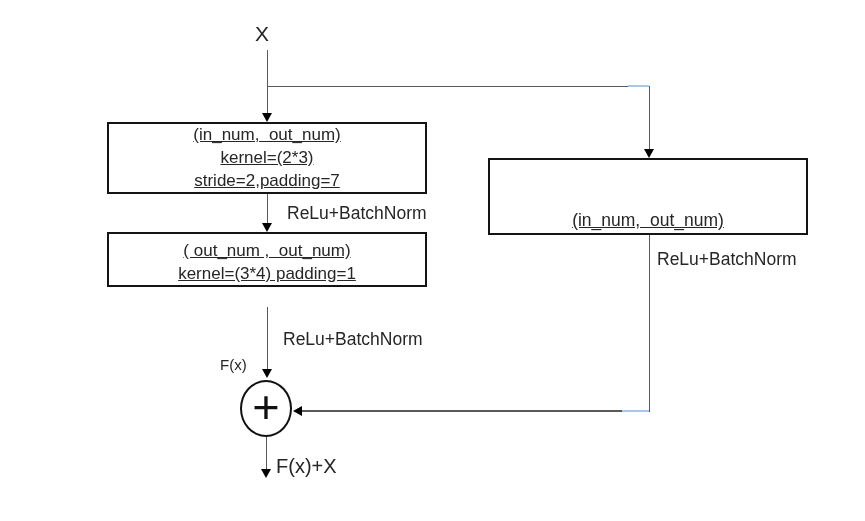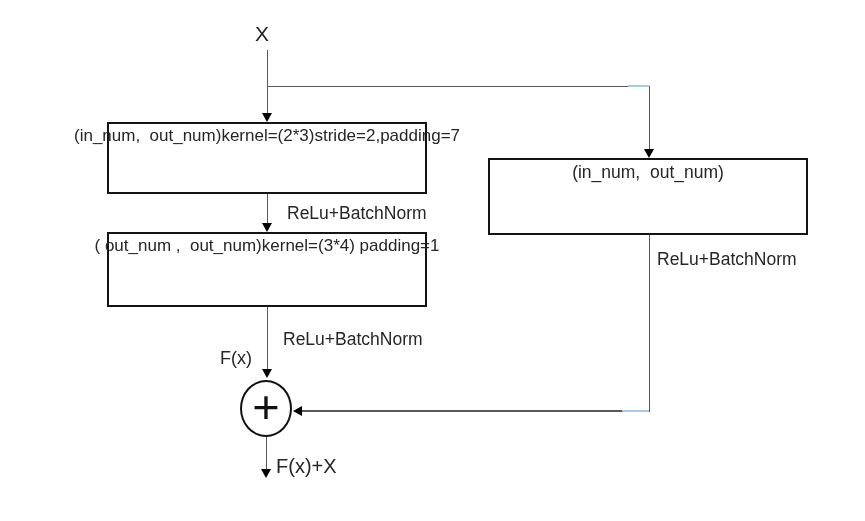--- a/index.html
+++ b/index.html
@@ -30,44 +30,44 @@
     border-right:9px solid #000;}
   
   .node{
     position:absolute;
     border:2px solid var(--box-border);
     background:#fff;
     text-align:center;
     font-size:17px;
     line-height:23px;
     box-sizing:border-box;
-    display:flex;flex-direction:row;justify-content:center;
+    display:flex;flex-direction:column;justify-content:flex-end;text-decoration:underline;
   }
   .node .tline{white-space:pre;}
   
   .lbl{position:absolute;white-space:pre;}
   .x-label{left:255px;top:22px;font-size:21px;}
   .relu1{left:287px;top:203px;font-size:17.5px;}
   .relu2{left:283px;top:329px;font-size:17.5px;}
   .relu3{left:657px;top:249px;font-size:17.5px;}
-  .fx-label{left:220px;top:348px;font-size:18px;}
+  .fx-label{left:220px;top:356px;font-size:15px;}
   .out-label{left:276px;top:455px;font-size:20px;text-align:right;}
   
   .sum{
     position:absolute;left:240px;top:380px;
     width:52px;height:57px;
     border:2.5px solid #111;border-radius:50%;
     box-sizing:border-box;background:#fff;
     display:flex;align-items:center;justify-content:center;
   }
   .sum .plus{font-size:47px;font-weight:400;color:#111;line-height:1;
     transform:translateY(-2px);}
   
   .box-conv1{left:107px;top:122px;width:320px;height:72px;}
-  .box-conv2{left:107px;top:232px;width:320px;height:75px;}
+  .box-conv2{left:107px;top:232px;width:320px;height:55px;}
   .box-shortcut{left:488px;top:158px;width:320px;height:77px;font-size:17.5px;line-height:25px;}
 </style>
 </head>
 <body>
 
 <div class="canvas">
 
   <div class="lbl x-label">X</div>
 
   <div class="vline" style="left:266.5px;top:50px;height:64px;"></div>

